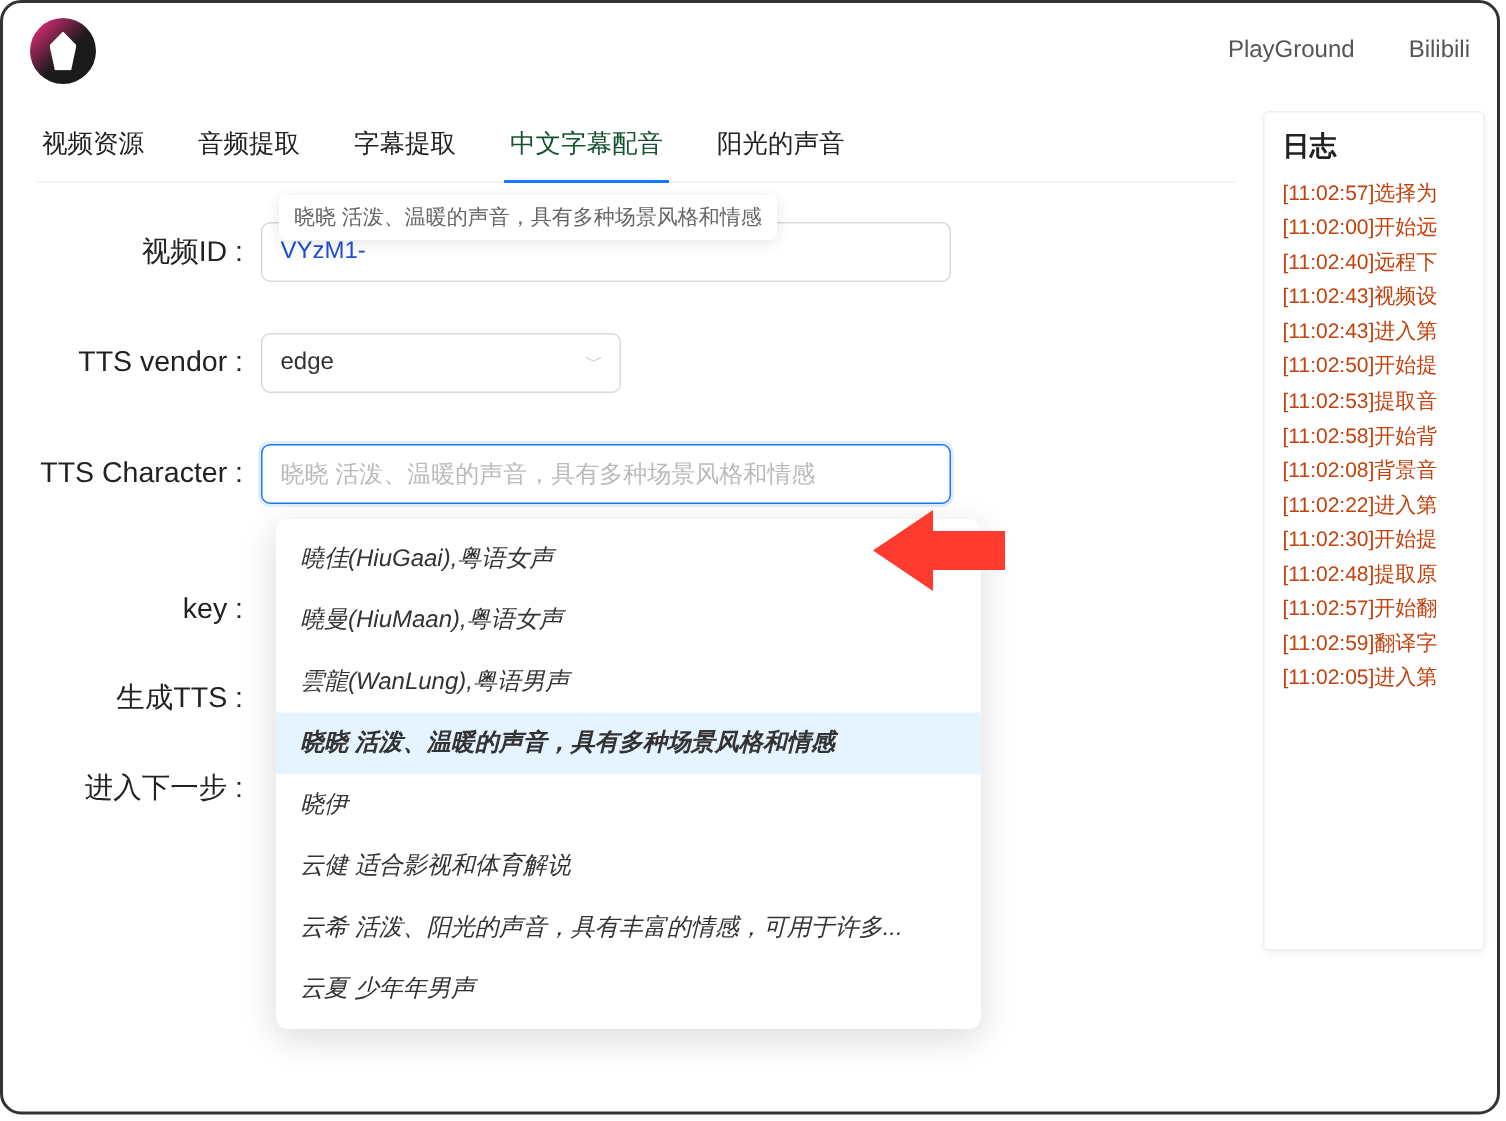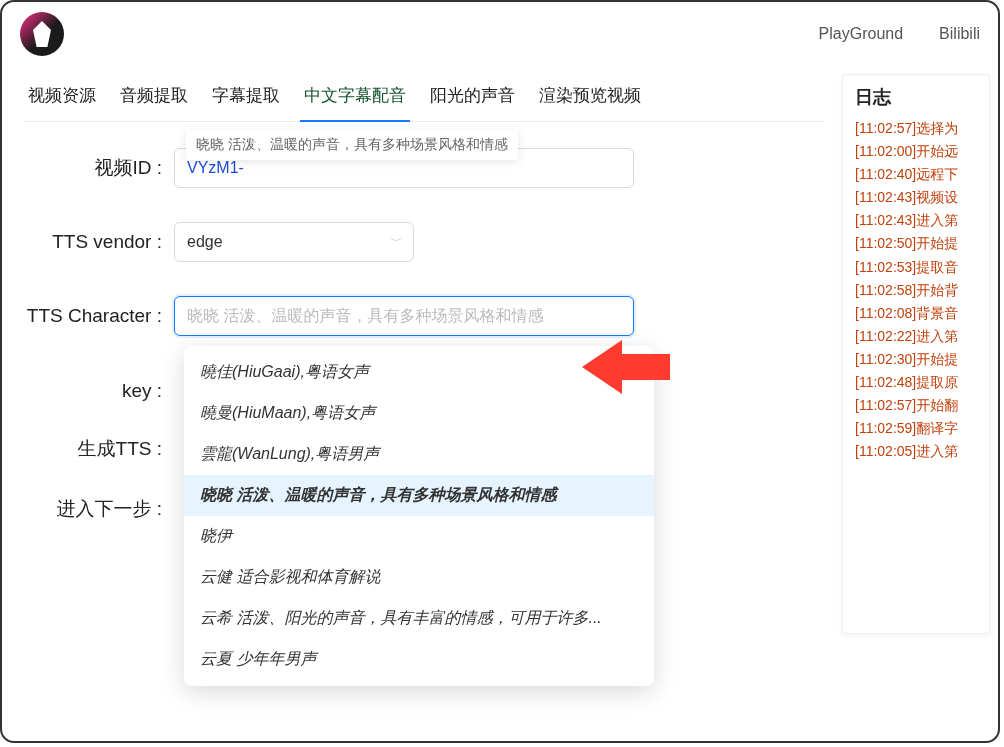--- a/index.html
+++ b/index.html
@@ -6,21 +6,21 @@
   html, body { width: 1004px; height: 747px; font-family: -apple-system, "Helvetica Neue", Arial, sans-serif; font-size: 16px; color: #222; background:#fff; }
   .frame { position: relative; width: 1000px; height: 743px; border: 2px solid #333; border-radius: 14px; overflow: hidden; }
   .header { display:flex; align-items:center; justify-content:space-between; padding: 10px 18px 0 18px; }
   .logo { width:44px; height:44px; border-radius:50%; background: linear-gradient(135deg,#ff2e88 0%, #1b1b1b 55%); position:relative; }
   .logo-inner { position:absolute; left:50%; top:50%; transform:translate(-50%,-50%); width:18px; height:26px; background:#fff; clip-path: polygon(50% 0,100% 35%,80% 100%,20% 100%,0 35%); }
   .topnav { display:flex; gap:36px; font-size:16px; color:#555; }
   .topnav span { cursor:pointer; }
 
   .body { display:flex; align-items:flex-start; }
   .left { flex:1; padding: 18px 10px 0 22px; }
-  .tabs { display:flex; gap:16px; border-bottom:1px solid #eee; padding-bottom:0; font-size:17px; }
+  .tabs { display:flex; gap:28px; border-bottom:1px solid #eee; padding-bottom:0; font-size:17px; }
   .tab { padding: 10px 4px 14px 4px; cursor:pointer; color:#222; position:relative; }
   .tab.active { color:#14532d; }
   .tab.active::after { content:""; position:absolute; left:0; right:0; bottom:-1px; height:2px; background:#1677ff; }
 
   .form { padding-top: 26px; }
   .row { display:flex; align-items:center; margin-bottom: 34px; position:relative; }
   .label { width:150px; text-align:right; padding-right:12px; font-size:19px; color:#222; }
   .input, .select { height:40px; border:1px solid #d9d9d9; border-radius:6px; padding:0 12px; font-size:16px; color:#333; background:#fff; display:flex; align-items:center; }
   .input { width:460px; }
   .input.disabled { color:#1d4ed8; }
@@ -57,39 +57,38 @@
   </div>
 
   <div class="body">
     <div class="left">
       <div class="tabs">
         <div class="tab">视频资源</div>
         <div class="tab">音频提取</div>
         <div class="tab">字幕提取</div>
         <div class="tab active">中文字幕配音</div>
         <div class="tab">阳光的声音</div>
-        <div class="tab">渲染预览视频</div>
       </div>
 
       <div class="form">
         <div class="row">
           <div class="tooltip">晓晓 活泼、温暖的声音，具有多种场景风格和情感</div>
           <div class="label">视频ID :</div>
           <div class="input disabled">VYzM1-</div>
         </div>
 
         <div class="row">
           <div class="label">TTS vendor :</div>
           <div class="select">
             <span>edge</span>
             <span class="chev" style="transform: rotate(90deg); display: inline-block;">〉</span>
           </div>
         </div>
 
-        <div class="row" style="margin-bottom:44px;">
+        <div class="row" style="margin-bottom:60px;">
           <div class="label">TTS Character :</div>
           <div class="tts-char-input">
             <span>晓晓 活泼、温暖的声音，具有多种场景风格和情感</span>
           </div>
           <div class="dropdown">
             <div class="opt">曉佳(HiuGaai),粤语女声</div>
             <div class="opt">曉曼(HiuMaan),粤语女声</div>
             <div class="opt">雲龍(WanLung),粤语男声</div>
             <div class="opt hl">晓晓 活泼、温暖的声音，具有多种场景风格和情感</div>
             <div class="opt">晓伊</div>

